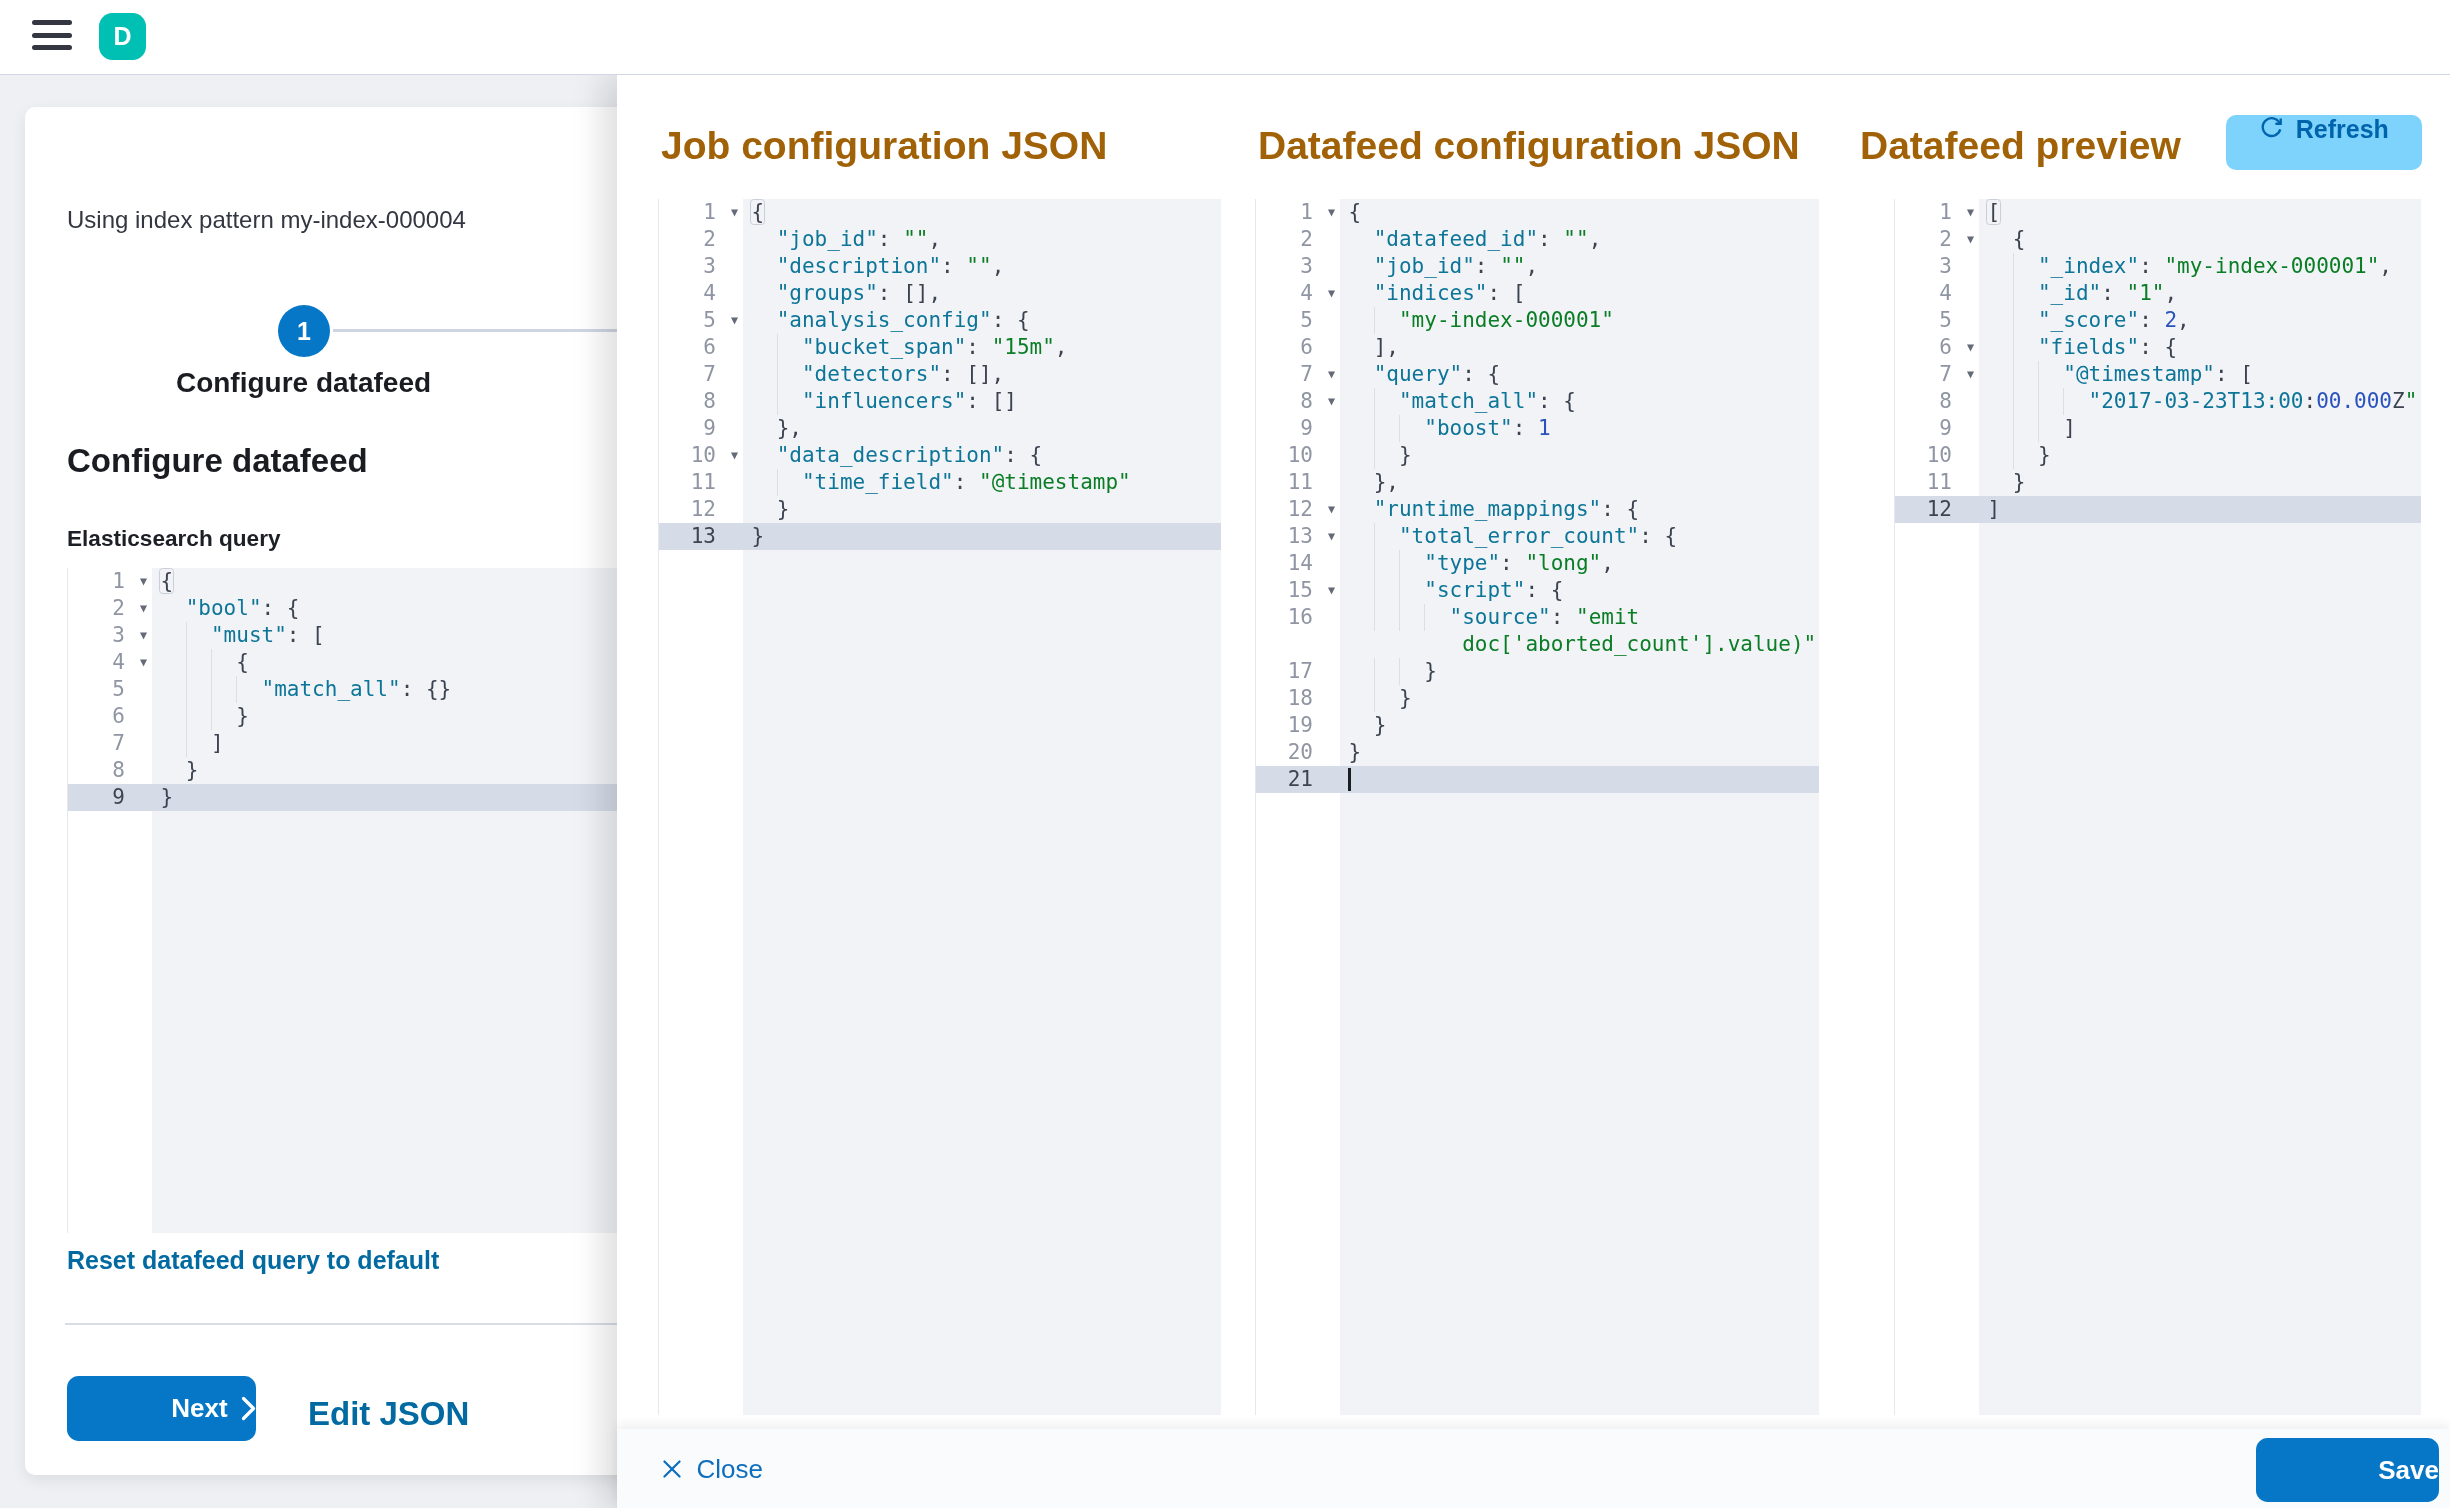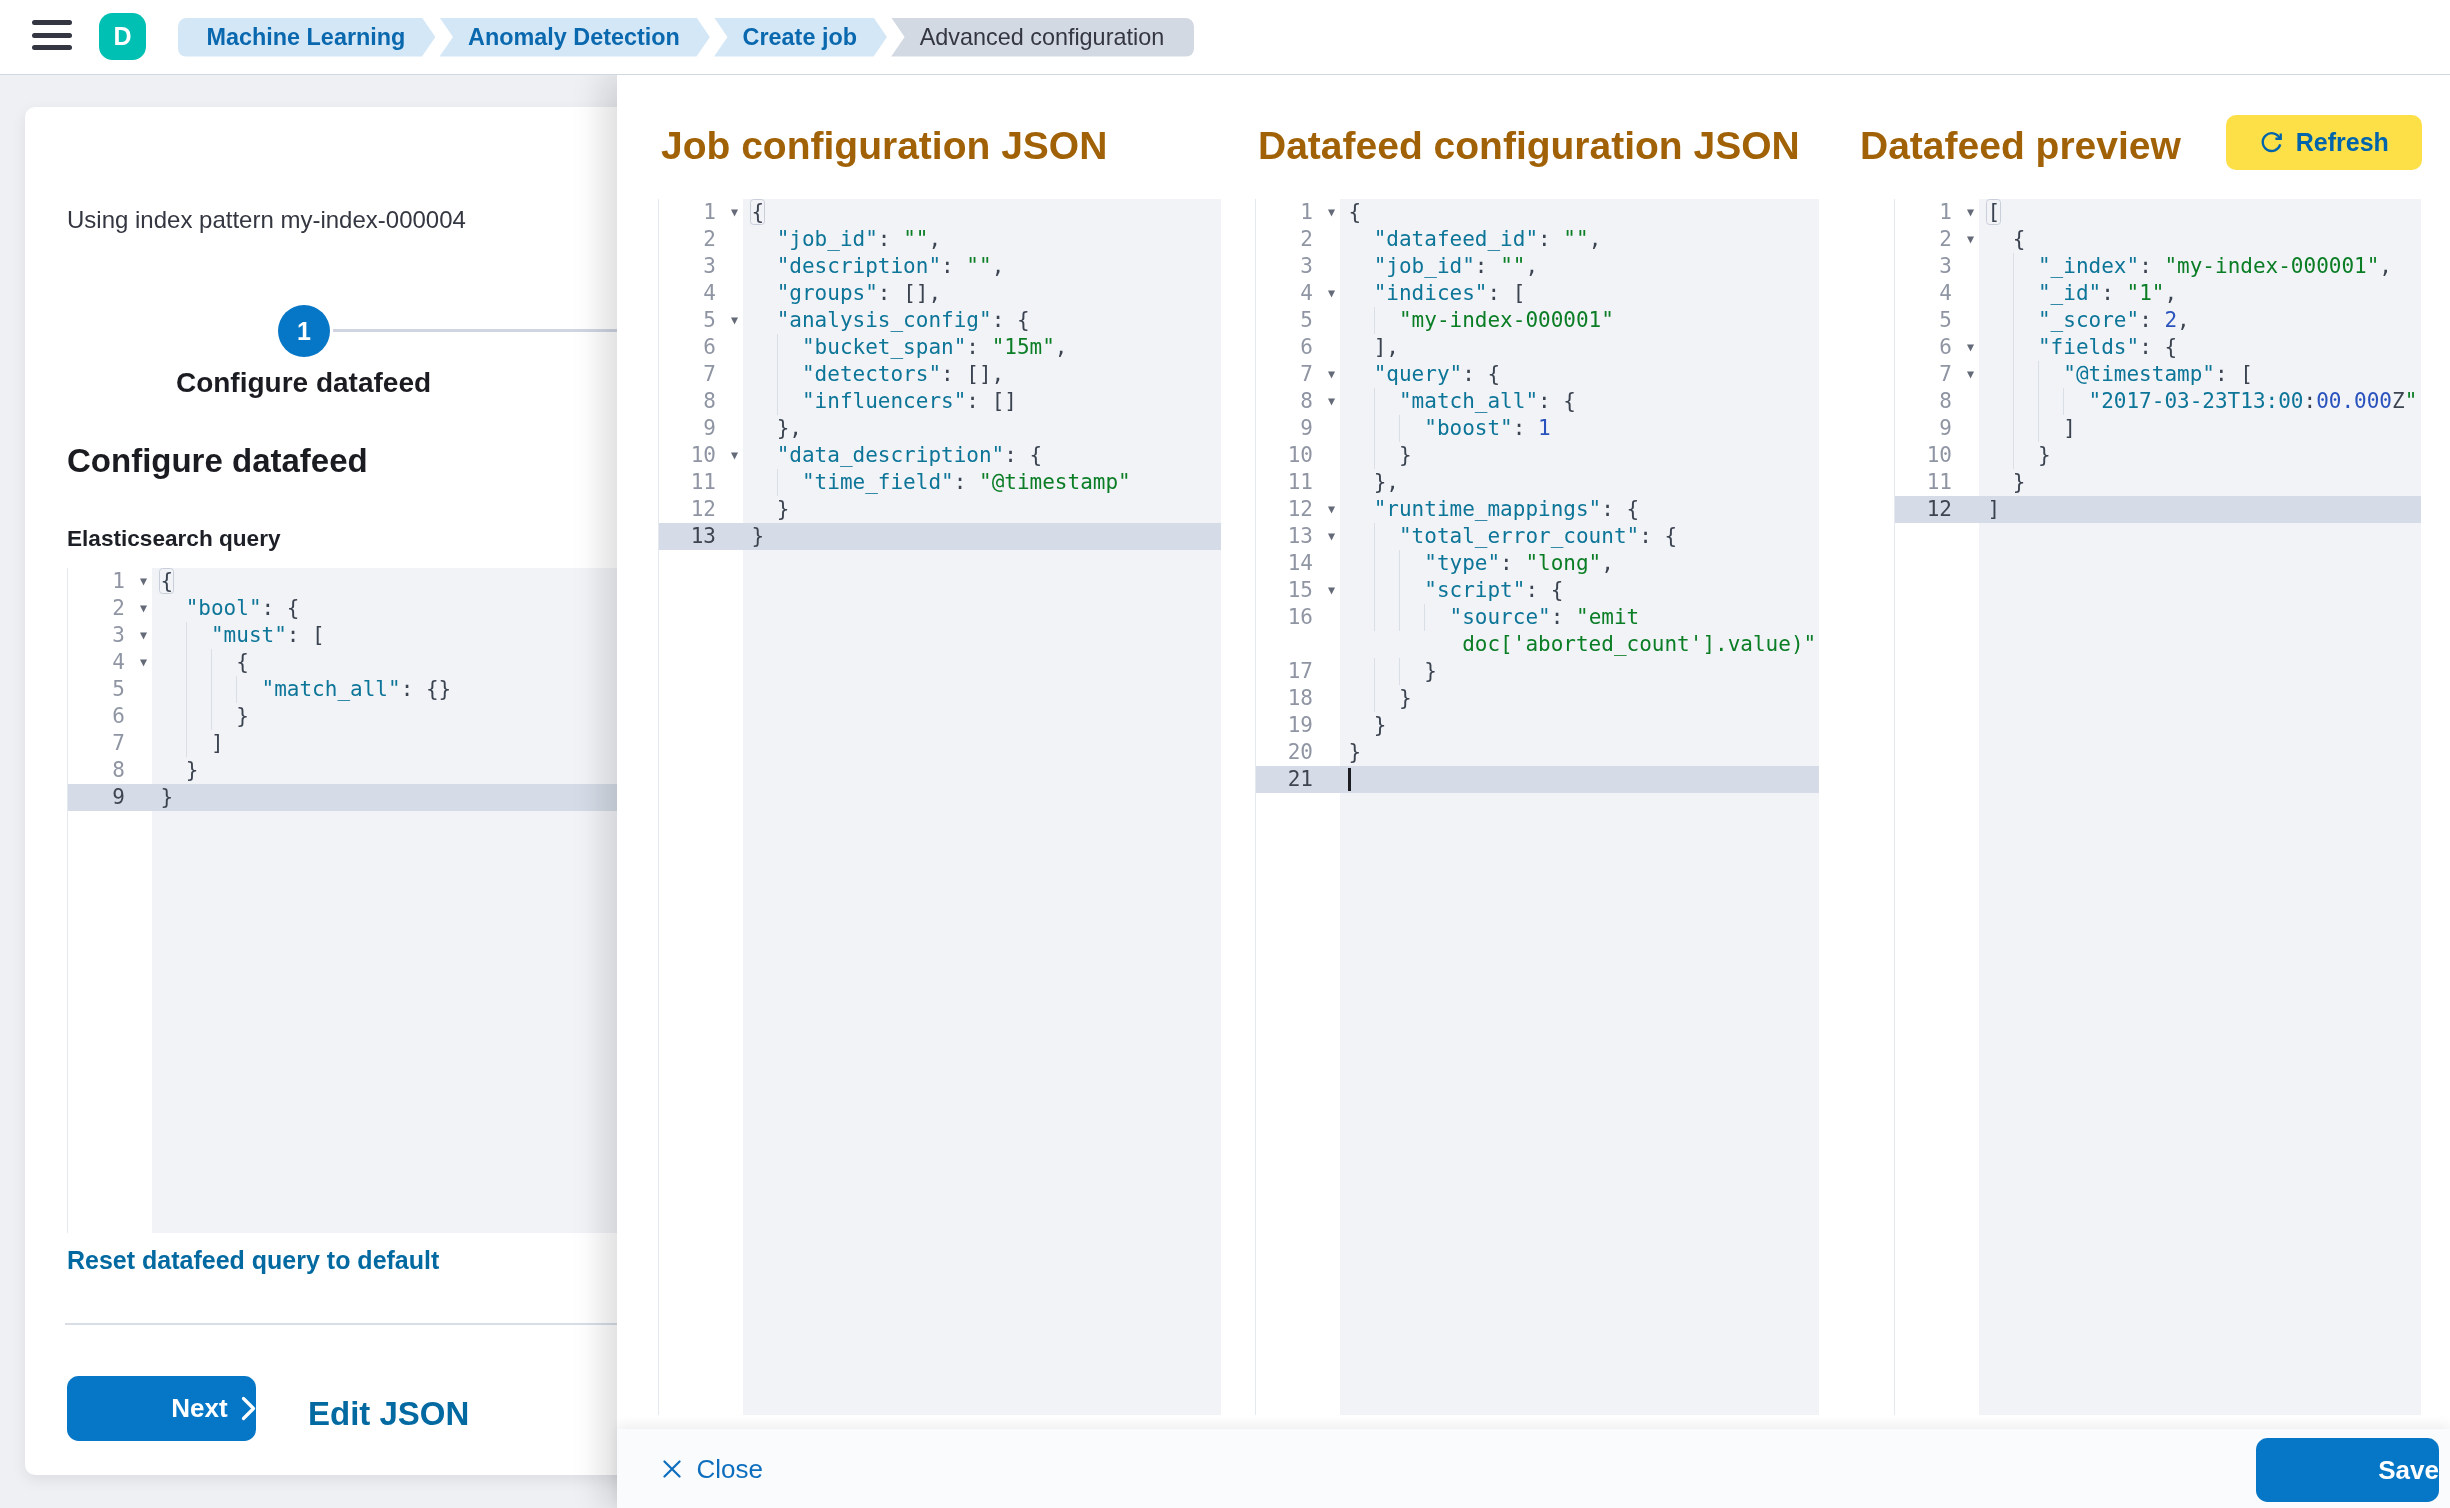--- a/index.html
+++ b/index.html
@@ -39,21 +39,21 @@
   .divider{position:absolute;left:40px;top:1216px;width:2319px;height:1.7px;background:#d8dde6;}
   .btn{display:flex;align-items:center;justify-content:flex-end;gap:13.4px;border-radius:11.7px;
     background:#0677c6;color:#fff;font-weight:600;cursor:pointer;}
   .next-btn{position:absolute;left:42px;top:1269px;width:189px;height:65px;font-size:26px;}
   .editjson-link{position:absolute;left:283px;top:1288px;font-size:33px;}
   
   .flyout{position:absolute;left:617px;top:75px;width:1833px;height:1434px;background:#fff;
     box-shadow:-15px 0 30px rgba(0,0,0,.13);z-index:10;}
   .fly-title{position:absolute;top:49px;font-size:39px;font-weight:700;color:#a16207;white-space:nowrap;}
   .refresh-btn{position:absolute;left:1609px;top:40px;width:196px;height:55px;border-radius:10px;
-    background:#fde047;color:#0064ad;font-size:25px;font-weight:600;display:flex;align-items:center;
+    background:#7dd3fc;color:#0064ad;font-size:25px;font-weight:600;display:flex;
     justify-content:center;gap:11.7px;cursor:pointer;}
   .footer{position:absolute;left:0;bottom:0;width:100%;height:80px;background:#fafbfd;
     box-shadow:0 -4.2px 11.7px rgba(0,0,0,.07);}
   .close-btn{position:absolute;left:44px;top:0;height:80px;display:flex;align-items:center;gap:13.4px;
     color:#0d6ebe;font-size:26px;font-weight:500;cursor:pointer;}
   .save-btn{position:absolute;left:1639px;top:9.2px;width:183px;height:64px;font-size:26px;}
   
   .editor{position:absolute;font-family:"DejaVu Sans Mono",monospace;font-size:21px;line-height:27px;
     border-left:0.8px solid #e4e8ef;overflow:hidden;cursor:text;}
   .gutter-bg{position:absolute;left:0;top:0;bottom:0;width:84px;background:#fff;}
@@ -75,26 +75,20 @@
 </head>
 <body>
 
 <div class="topbar">
   <div class="hamburger">
     <span></span>
       <span></span>
       <span></span>
   </div>
   <div class="avatar">D</div>
-  <div class="crumbs" id="crumbs">
-      <div class="crumb first">Machine Learning</div>
-      <div class="crumb">Anomaly Detection</div>
-      <div class="crumb">Create job</div>
-      <div class="crumb last">Advanced configuration</div>
-    </div>
 </div>
 
 <div class="panel">
   <div class="subtitle">Using index pattern my-index-000004</div>
 
   <div class="step-circle">1</div>
   <div class="step-line"></div>
   <div class="step-label">Configure datafeed</div>
 
   <div class="h3">Configure datafeed</div>

